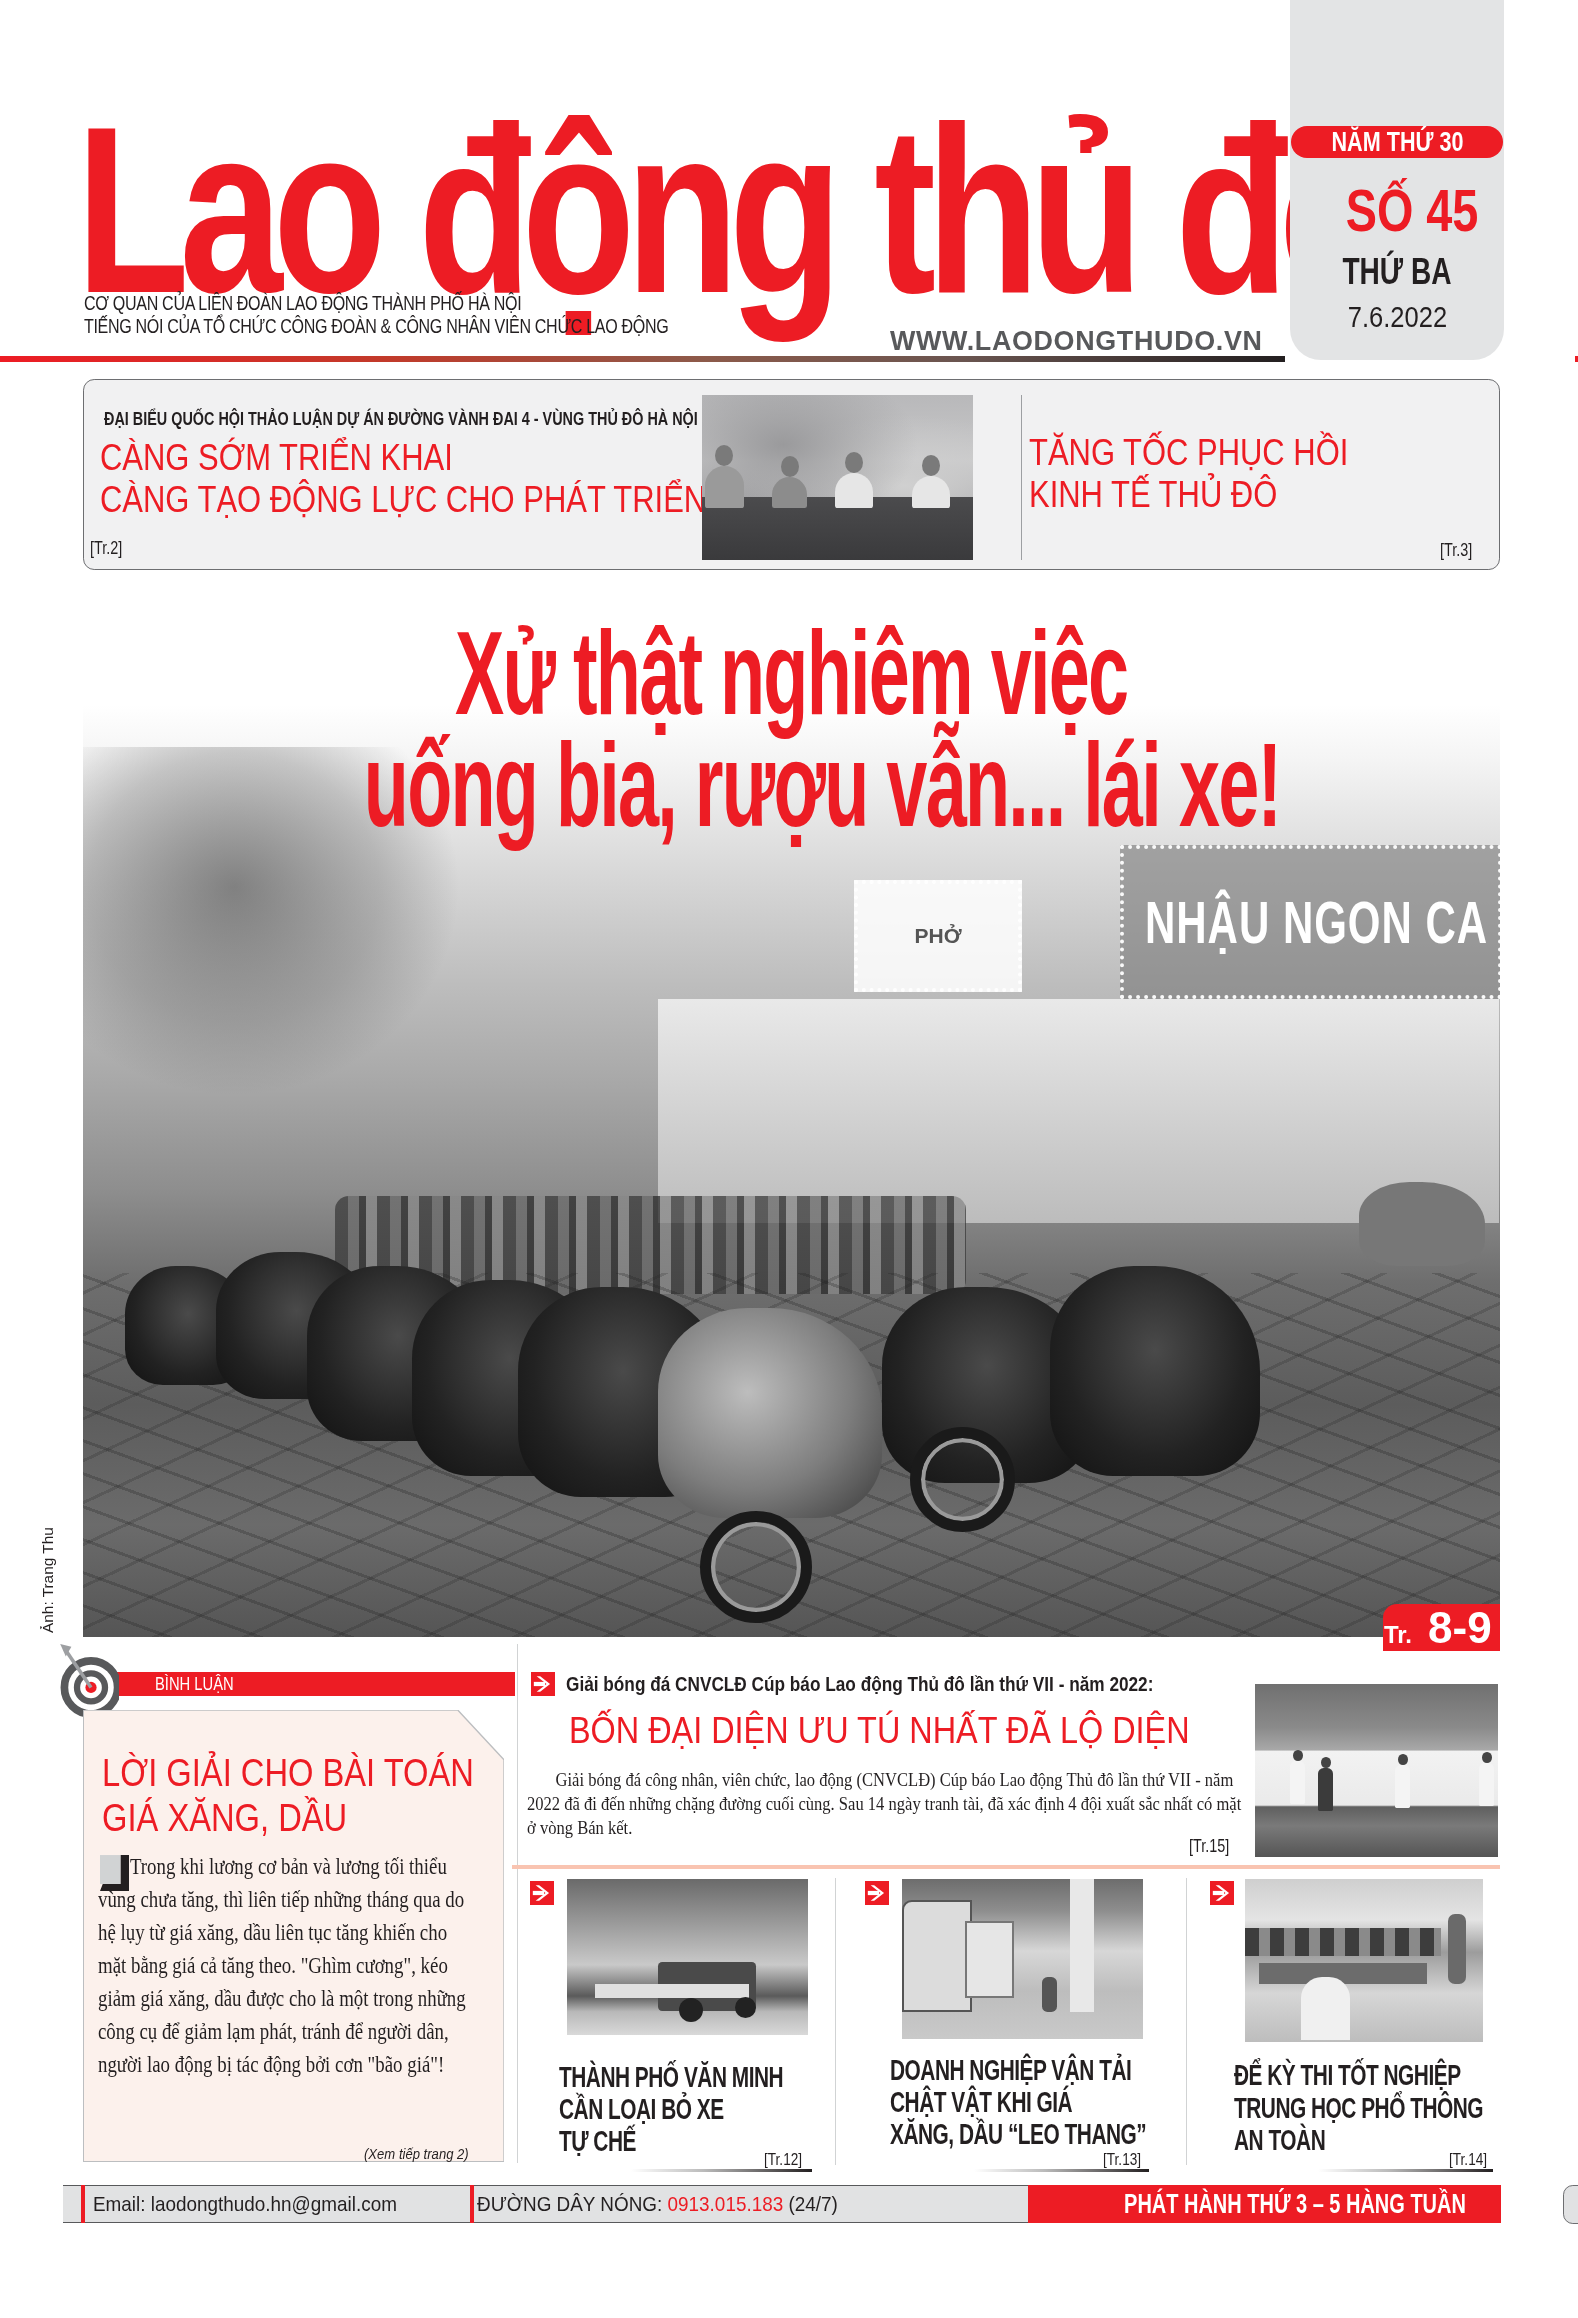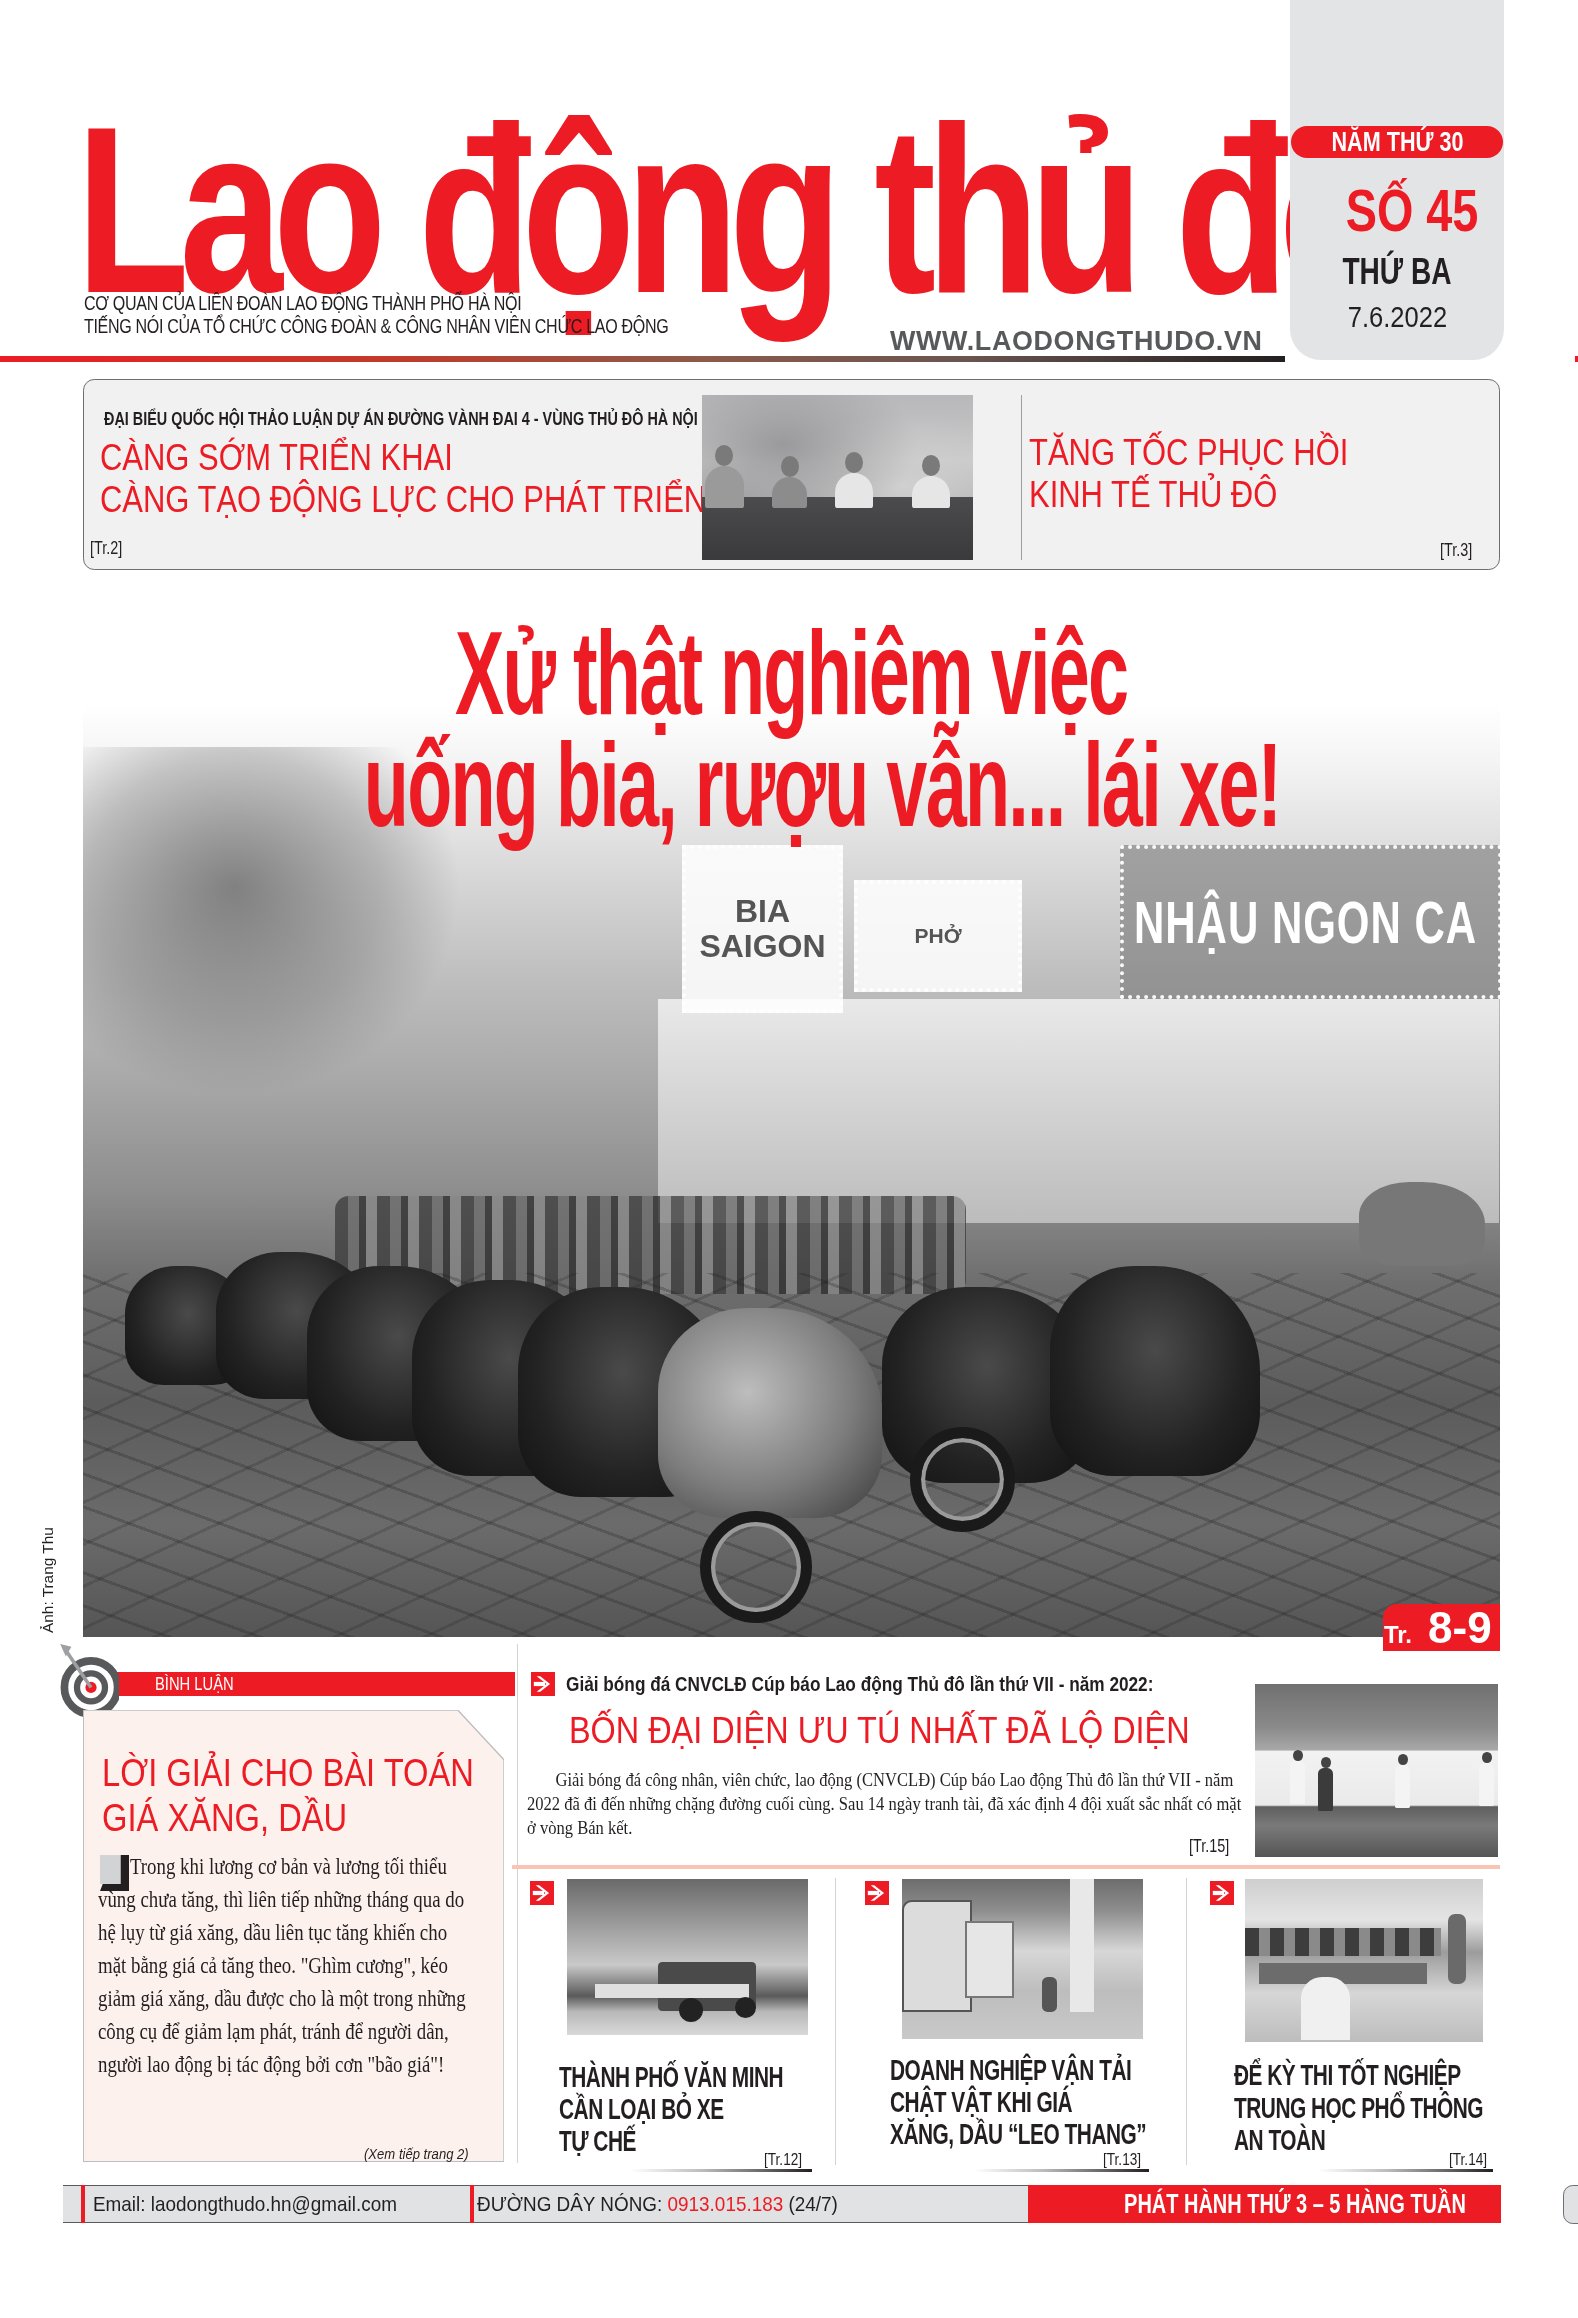--- a/index.html
+++ b/index.html
@@ -268,27 +268,24 @@
     </div>
 </div>
 <div class="abs teaser-divider"></div>
 <div class="abs teaser-head" style="left:1029px;top:432px">TĂNG TỐC PHỤC HỒI</div>
 <div class="abs teaser-head" style="left:1029px;top:474px">KINH TẾ THỦ ĐÔ</div>
 <div class="abs teaser-ref" style="left:1440px;top:540px">[Tr.3]</div>
 
 <div class="abs main-photo">
   <div class="tree"></div>
   <div class="shopfront" style="left:575px;top:294px;width:841px;height:224px"></div>
-  <div class="sign" style="left:599px;top:140px;width:161px;height:168px;font-size:32px;line-height:35px;text-align:center">
-      <span>BIA SAIGON</span>
-    </div>
   <div class="sign" style="left:771px;top:175px;width:168px;height:112px;font-size:21px">
       <span>PHỞ</span>
     </div>
-  <div class="sign" style="left:1037px;top:140px;width:382px;height:154px;font-size:60px;letter-spacing:1.4px;justify-content:flex-start;padding-left:10px;color:#fff;background:rgba(120,120,120,.6)">
+  <div class="sign" style="left:1037px;top:140px;width:382px;height:154px;font-size:60px;letter-spacing:1.4px;justify-content:flex-start;padding-left:21px;color:#fff;background:rgba(120,120,120,.6)">
       <span style="display:inline-block;transform:scaleX(.7);transform-origin:left center;white-space:nowrap">NHẬU NGON CA</span>
     </div>
   <div class="crowd"></div>
   <div class="pavement"></div>
   <div class="bike" style="left:42px;top:561px;width:126px;height:119px"></div>
   <div class="bike" style="left:133px;top:547px;width:161px;height:147px"></div>
   <div class="bike" style="left:224px;top:561px;width:182px;height:175px"></div>
   <div class="bike" style="left:329px;top:575px;width:196px;height:196px"></div>
   <div class="bike" style="left:435px;top:582px;width:210px;height:210px"></div>
   <div class="bike" style="left:575px;top:603px;width:224px;height:210px;background:radial-gradient(ellipse at 40% 40%,#bdbdbd 0%,#7d7d7d 55%,#3a3a3a 100%)"></div>

